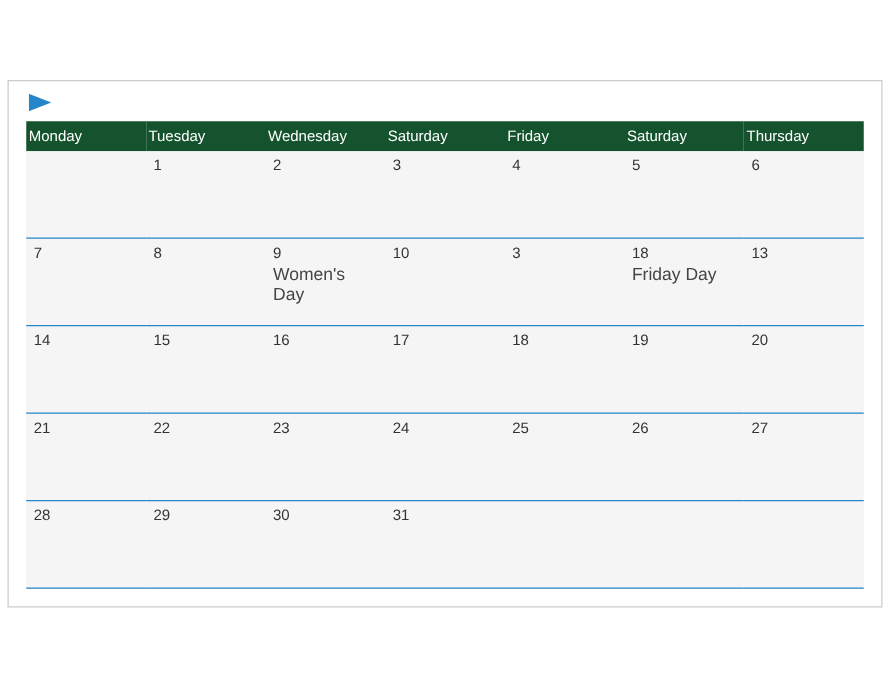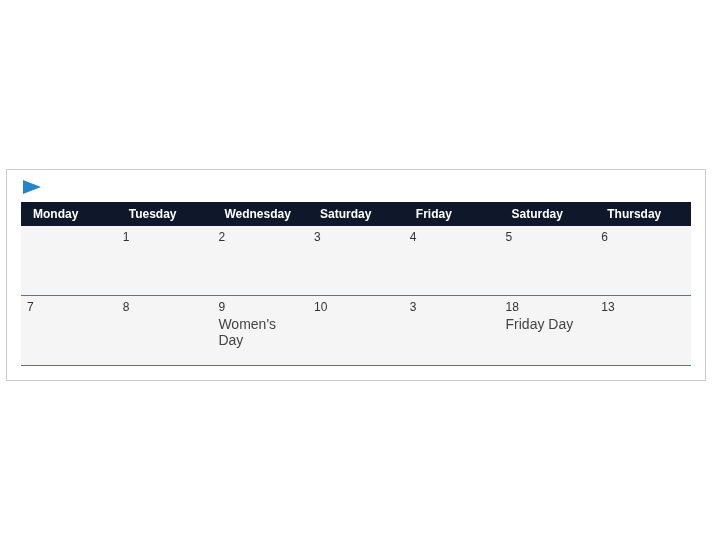--- a/index.html
+++ b/index.html
@@ -63,25 +63,25 @@
     .country {
       font-size: 13px;
       color: #333;
       align-self: flex-end;
     }
     .calendar-grid {
       width: 100%;
       border-collapse: collapse;
     }
     .calendar-grid thead tr th {
-      background: #0f172a;
+      background: #14532d;
       color: #fff;
       font-size: 12px;
-      font-weight: bold;
-      padding: 5px 12px;
+      font-weight: normal;
+      padding: 5px 2px;
       text-align: left;
       border: none;
     }
     .calendar-grid tbody tr {
       border-bottom: 1.5px solid #2486c8;
     }
     .calendar-grid tbody tr td {
       background: #f5f5f5;
       vertical-align: top;
       padding: 4px 6px 2px;
@@ -176,15 +176,78 @@
             <span class="day-number">3</span>
           </td>
           <td>
             <span class="day-number">18</span>
             <span class="holiday">Friday Day</span>
           </td>
           <td>
             <span class="day-number">13</span>
           </td>
         </tr>
+        <tr>
+          <td>
+            <span class="day-number">14</span>
+          </td>
+          <td>
+            <span class="day-number">15</span>
+          </td>
+          <td>
+            <span class="day-number">16</span>
+          </td>
+          <td>
+            <span class="day-number">17</span>
+          </td>
+          <td>
+            <span class="day-number">18</span>
+          </td>
+          <td>
+            <span class="day-number">19</span>
+          </td>
+          <td>
+            <span class="day-number">20</span>
+          </td>
+        </tr>
+        <tr>
+          <td>
+            <span class="day-number">21</span>
+          </td>
+          <td>
+            <span class="day-number">22</span>
+          </td>
+          <td>
+            <span class="day-number">23</span>
+          </td>
+          <td>
+            <span class="day-number">24</span>
+          </td>
+          <td>
+            <span class="day-number">25</span>
+          </td>
+          <td>
+            <span class="day-number">26</span>
+          </td>
+          <td>
+            <span class="day-number">27</span>
+          </td>
+        </tr>
+        <tr>
+          <td>
+            <span class="day-number">28</span>
+          </td>
+          <td>
+            <span class="day-number">29</span>
+          </td>
+          <td>
+            <span class="day-number">30</span>
+          </td>
+          <td>
+            <span class="day-number">31</span>
+          </td>
+          <td></td>
+          <td></td>
+          <td></td>
+        </tr>
       </tbody>
   </table>
 </div>
 
 </body></html>

